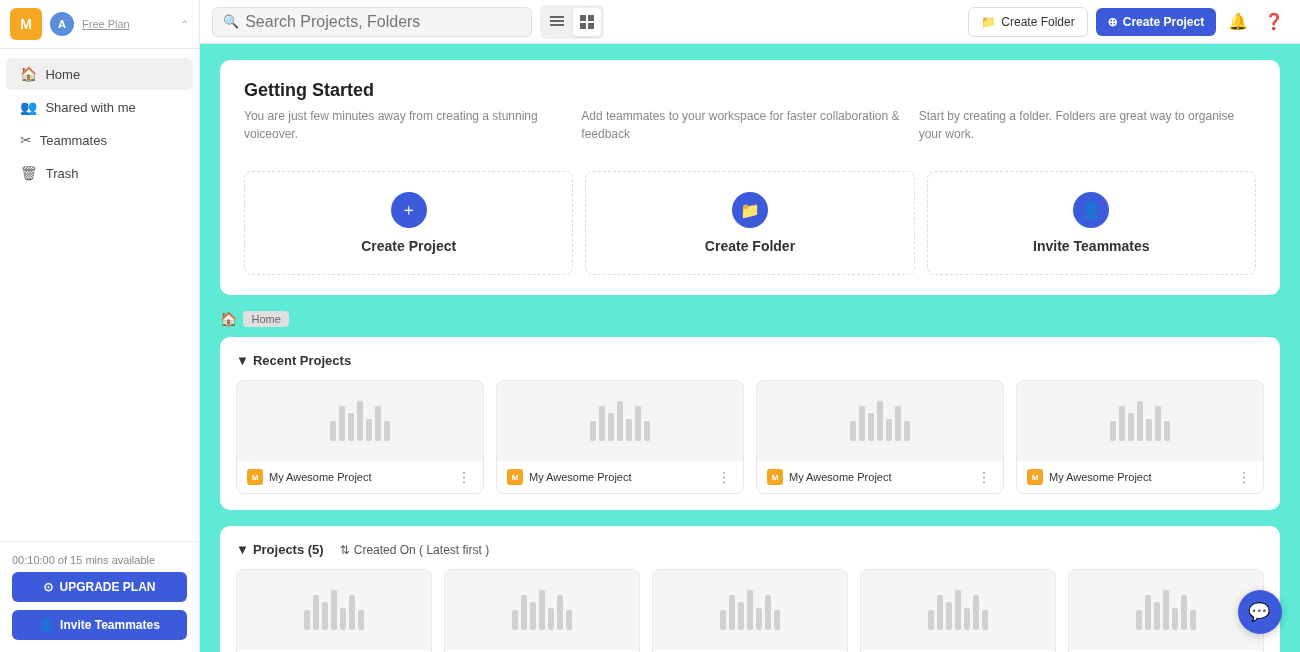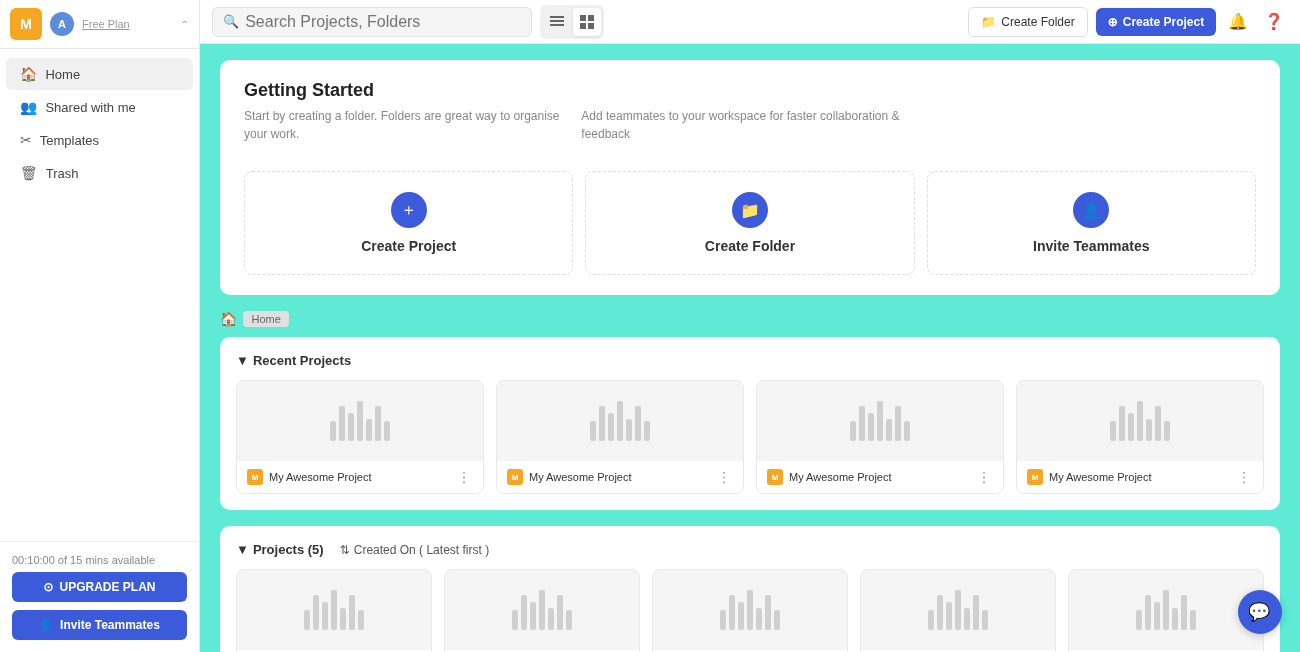--- a/index.html
+++ b/index.html
@@ -395,21 +395,21 @@
     <div class="sidebar-item active">
       <span class="sidebar-icon">🏠</span>
       <span>Home</span>
     </div>
     <div class="sidebar-item">
       <span class="sidebar-icon">👥</span>
       <span>Shared with me</span>
     </div>
     <div class="sidebar-item">
       <span class="sidebar-icon">✂</span>
-      <span>Templates</span>
+      <span>Teammates</span>
     </div>
     <div class="sidebar-item">
       <span class="sidebar-icon">🗑</span>
       <span>Trash</span>
     </div>
   </nav>
 
   <div class="sidebar-bottom">
     <div class="usage-text">00:10:00 of 15 mins available</div>
     <button class="upgrade-btn">
@@ -459,24 +459,27 @@
     <button class="topbar-icon-btn">🔔</button>
     <button class="topbar-icon-btn">❓</button>
   </div>
 
   <div id="content">
 
     <div class="getting-started-card">
       <div class="gs-title">Getting Started</div>
       <div class="gs-cols">
         <div class="gs-col">
-          <span class="gs-col-text">Start by creating a folder. Folders are great way to organise your work.</span>
+          <span class="gs-col-text">You are just few minutes away from creating a stunning voiceover.</span>
         </div>
         <div class="gs-col">
           <span class="gs-col-text">Add teammates to your workspace for faster collaboration &amp; feedback</span>
+        </div>
+        <div class="gs-col">
+          <span class="gs-col-text">Start by creating a folder. Folders are great way to organise your work.</span>
         </div>
       </div>
       <div class="gs-actions">
         <div class="gs-action-card">
           <div class="gs-action-icon">＋</div>
           <span class="gs-action-label">Create Project</span>
         </div>
         <div class="gs-action-card">
           <div class="gs-action-icon">📁</div>
           <span class="gs-action-label">Create Folder</span>

